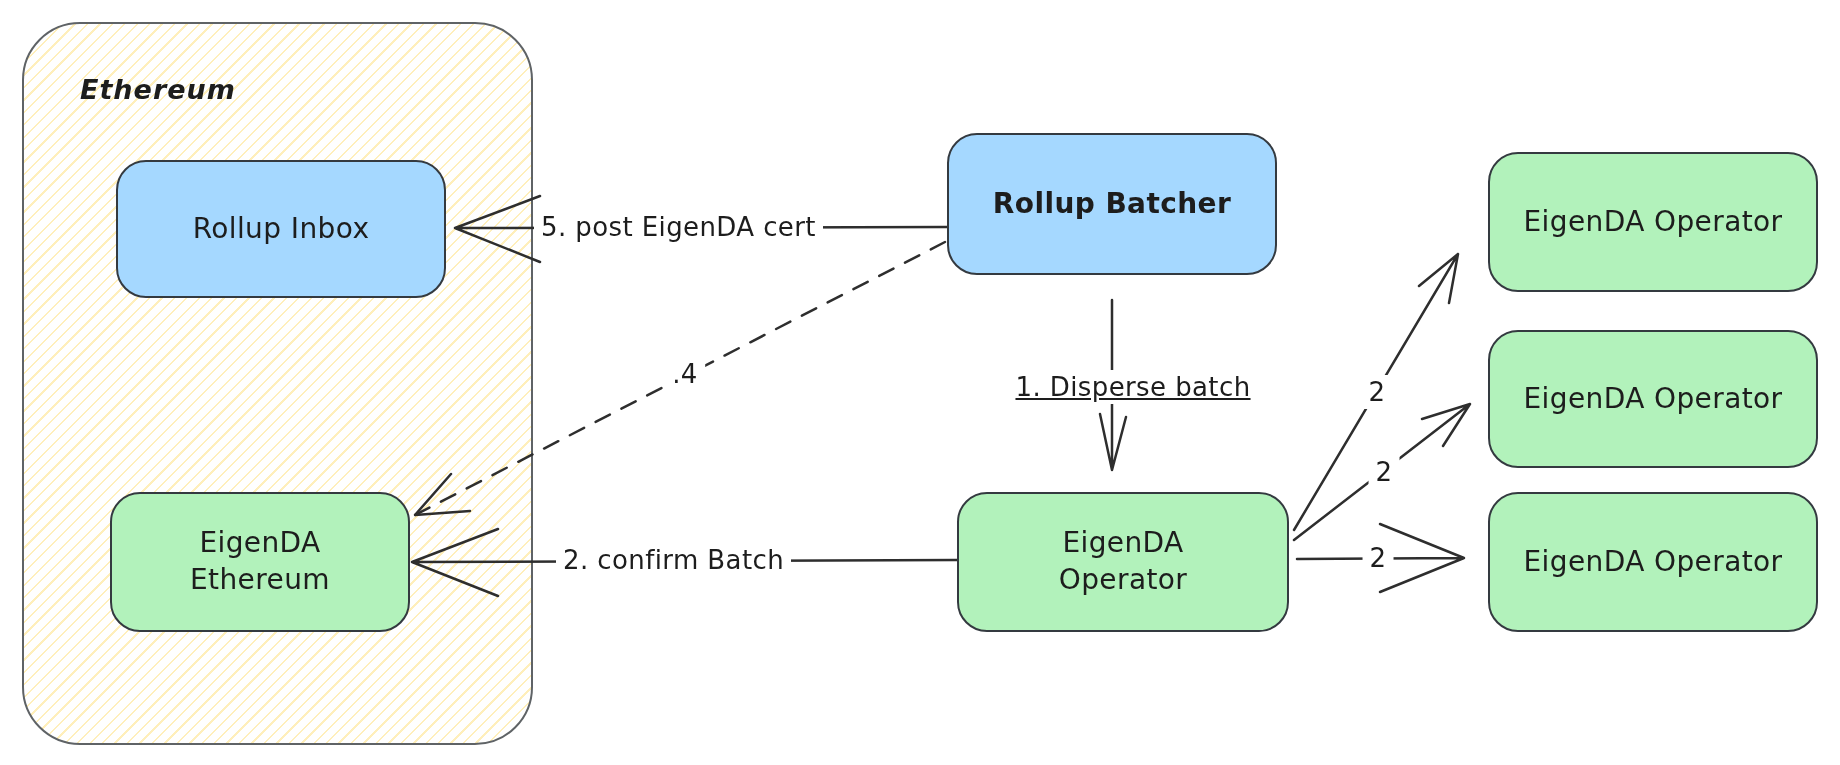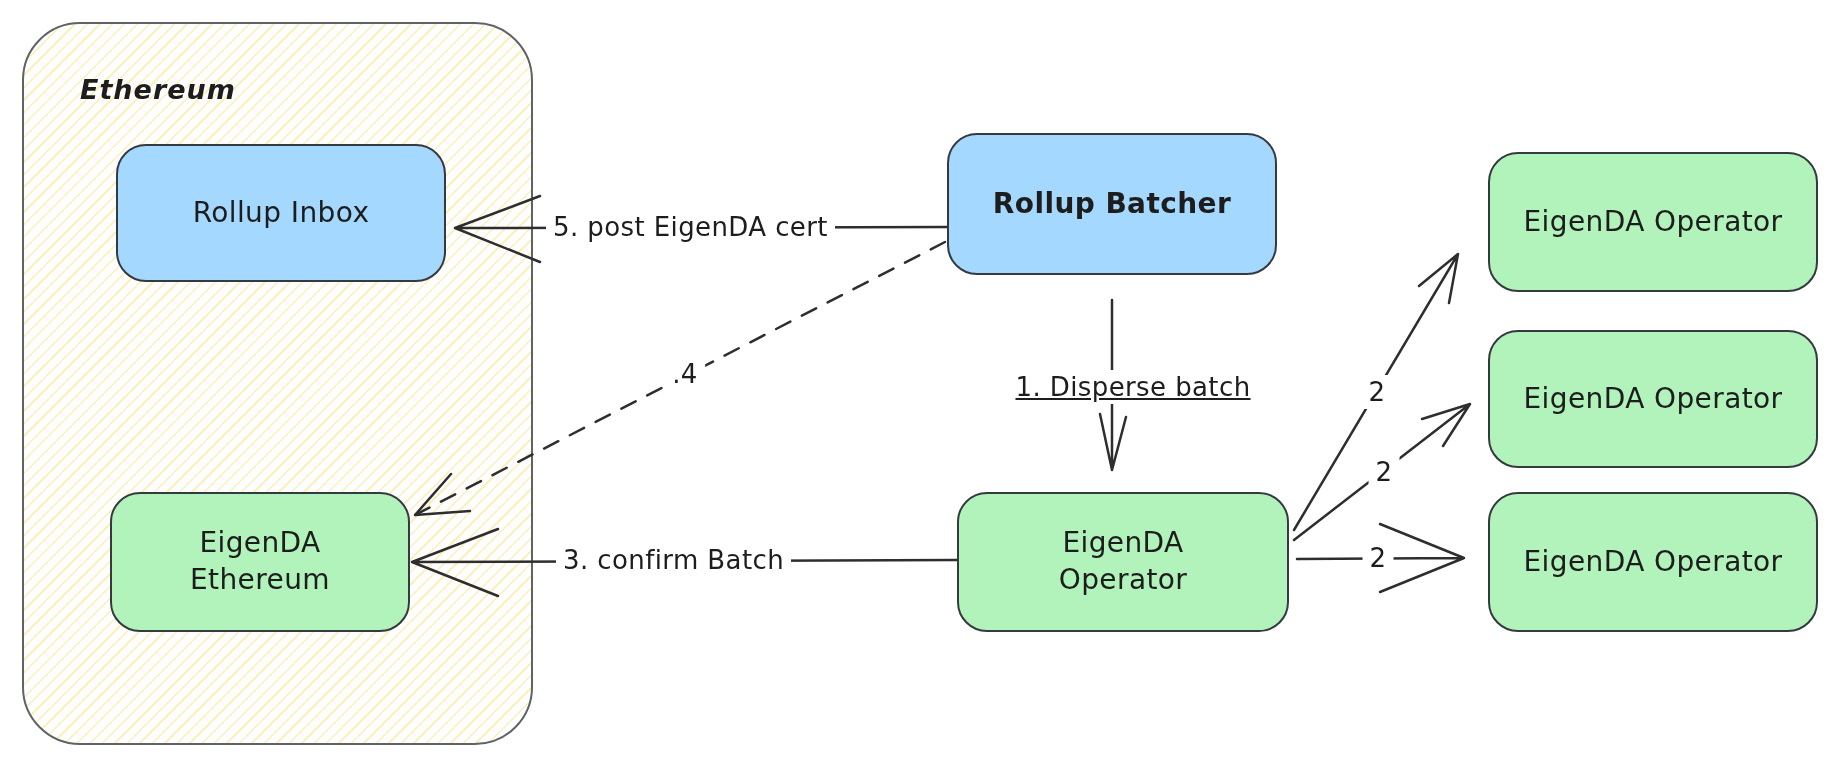--- a/index.html
+++ b/index.html
@@ -105,21 +105,21 @@
       <path d="M1294,530 L1458,254 M1419,286 L1458,254 L1449,303"></path>
     </g>
     <g>
       <path d="M1294,540 L1470,404 M1422,419 L1470,404 L1443,446"></path>
     </g>
     <g>
       <path d="M1297,559 L1464,558 M1380,524 L1464,558 L1380,592"></path>
     </g>
   </svg>
 
-  <div class="node blue" style="left:116px; top:144px; width:330px; height:138px;">
+  <div class="node blue" style="left:116px; top:160px; width:330px; height:138px;">
     <span>Rollup Inbox</span>
   </div>
 
   <div class="node green" style="left:110px; top:492px; width:300px; height:140px;">
     <span>EigenDA</span>
     <span>Ethereum</span>
   </div>
 
   <div class="node blue" style="left:947px; top:133px; width:330px; height:142px;font-weight:bold;">
     <span>Rollup Batcher</span>
@@ -135,25 +135,25 @@
   </div>
 
   <div class="node green" style="left:1488px; top:330px; width:330px; height:138px;">
     <span>EigenDA Operator</span>
   </div>
 
   <div class="node green" style="left:1488px; top:492px; width:330px; height:140px;">
     <span>EigenDA Operator</span>
   </div>
 
-  <div class="edge-label left-anchor" style="left:534px; top:227px;margin-left:12px;">5. post EigenDA cert</div>
+  <div class="edge-label left-anchor" style="left:534px; top:227px;">5. post EigenDA cert</div>
 
   <div class="edge-label" style="left:1133px; top:387px;text-decoration:underline;">1. Disperse batch</div>
 
-  <div class="edge-label left-anchor" style="left:556px; top:560px;">3. confirm Batch</div>
+  <div class="edge-label left-anchor" style="left:556px; top:560px;">2. confirm Batch</div>
 
   <div class="edge-label" style="left:685px; top:374px;">.4</div>
 
   <div class="edge-label" style="left:1377px; top:392px;">2</div>
 
   <div class="edge-label" style="left:1384px; top:472px;">2</div>
 
   <div class="edge-label" style="left:1378px; top:558px;">2</div>
 
 </div>

